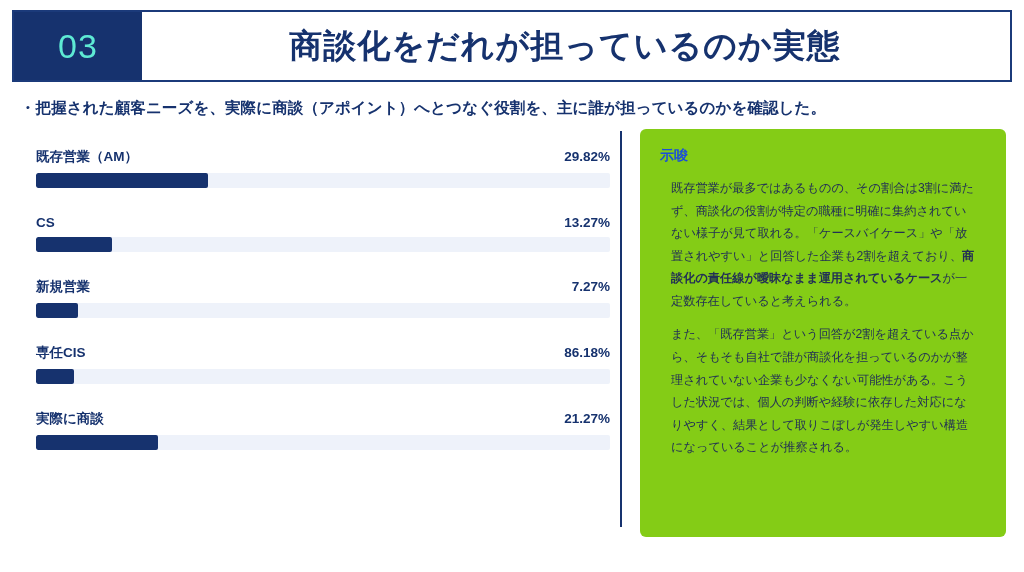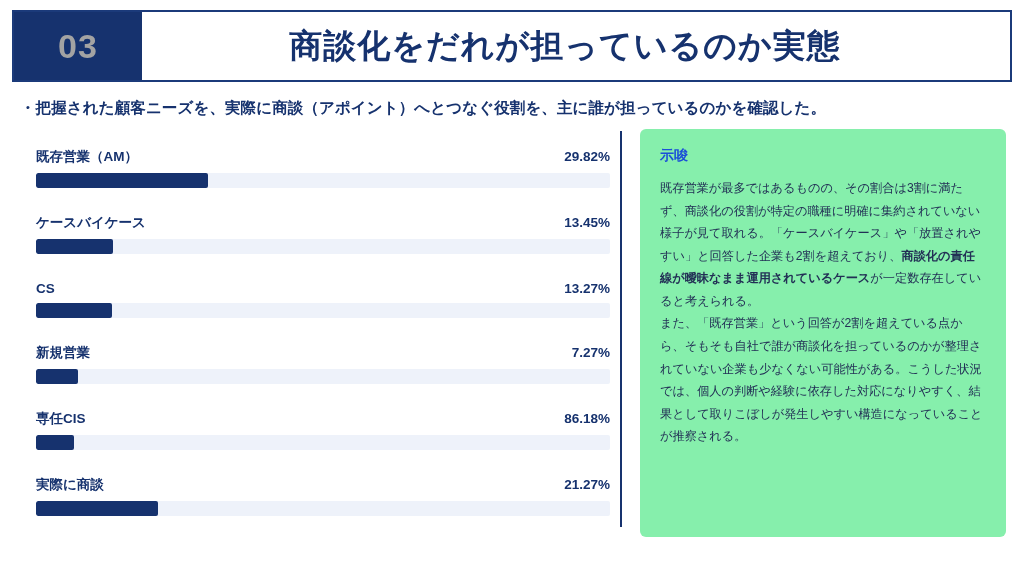--- a/index.html
+++ b/index.html
@@ -26,26 +26,26 @@
   .header {
     display: flex;
     align-items: stretch;
     height: 72px;
     border: 2px solid #1b3a7a;
     box-sizing: border-box;
   }
   .header-number {
     width: 128px;
     background: #16326e;
-    color: #a3a3a3;
+    color: #5eead4;
     display: flex;
     align-items: center;
     justify-content: center;
     font-size: 34px;
-    font-weight: bold;
+    font-weight: normal;
     letter-spacing: 1px;
   }
   .header-title {
     flex: 1;
     display: flex;
     align-items: center;
     justify-content: center;
     color: #16326e;
     font-size: 33px;
     font-weight: bold;
@@ -115,39 +115,39 @@
     position: absolute;
     left: 0;
     top: 0;
     bottom: 0;
     background: #16326e;
     border-radius: 2px;
   }
 
   
   .note-box {
-    background: #86efac;
+    background: #84cc16;
     border-radius: 6px;
     padding: 18px 20px 20px 20px;
     height: 100%;
     box-sizing: border-box;
   }
   .note-title {
     color: #1b4fd8;
     font-weight: bold;
     font-size: 14px;
     margin-bottom: 12px;
   }
   .note-body {
     font-size: 12.2px;
     line-height: 1.85;
     color: #223055;
   }
   .note-body p {
-    margin: 0;
+    margin: 11px;
   }
   .note-body b {
     font-weight: bold;
   }
 </style>
 </head>
 <body>
 
 <div class="slide">
 
@@ -165,29 +165,20 @@
       <div class="bar-item">
         <div class="bar-head">
           <span class="bar-label">既存営業（AM）</span>
           <span class="bar-value">29.82%</span>
         </div>
         <div class="bar-track">
           <div class="bar-fill" style="width: 30%;"></div>
         </div>
       </div>
 
-      <div class="bar-item">
-        <div class="bar-head">
-          <span class="bar-label">ケースバイケース</span>
-          <span class="bar-value">13.45%</span>
-        </div>
-        <div class="bar-track">
-          <div class="bar-fill" style="width: 13.5%;"></div>
-        </div>
-      </div>
 
       <div class="bar-item">
         <div class="bar-head">
           <span class="bar-label">CS</span>
           <span class="bar-value">13.27%</span>
         </div>
         <div class="bar-track">
           <div class="bar-fill" style="width: 13.3%;"></div>
         </div>
       </div>

